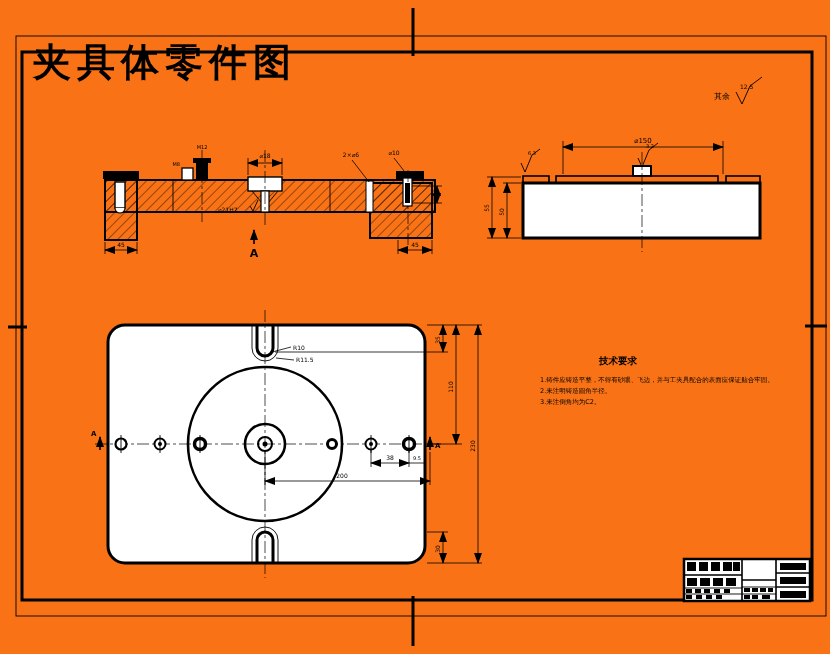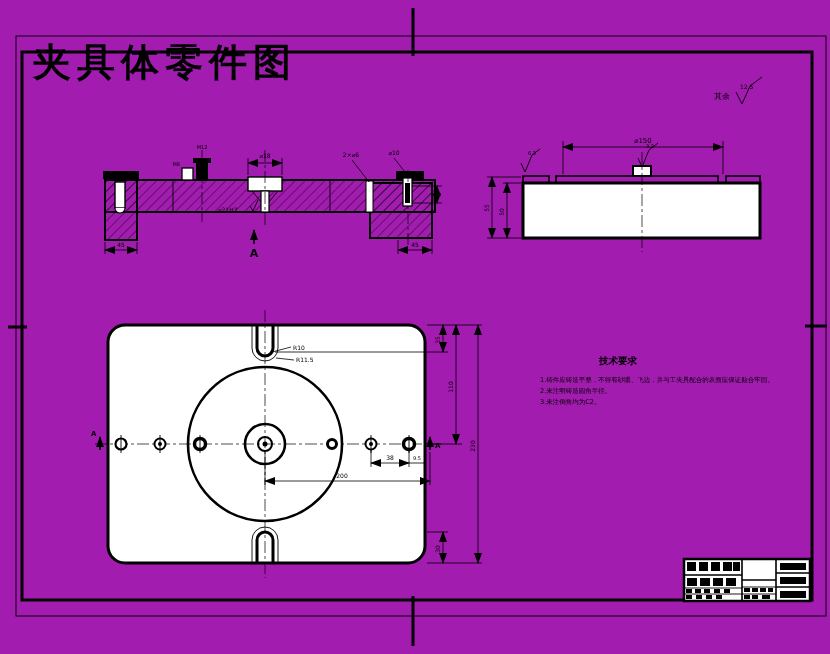--- a/index.html
+++ b/index.html
@@ -1,16 +1,16 @@
 <!DOCTYPE html>
 <html><head>
 <meta charset="utf-8">
 <style>
   html,body{margin:0;padding:0;background:#ffffff;}
-  .sheet{position:relative;width:830px;height:654px;background:#a21caf;overflow:hidden;
+  .sheet{position:relative;width:830px;height:654px;background:#f97316;overflow:hidden;
          font-family:"DejaVu Sans",sans-serif;text-align:center;}
   svg{display:block;}
   svg text{fill:#000;font-family:"DejaVu Sans",sans-serif;}
   .thick{stroke:#000;stroke-width:3;fill:none;}
   .med{stroke:#000;stroke-width:1.6;fill:none;}
   .thin{stroke:#000;stroke-width:0.9;fill:none;}
   .dim{stroke:#000;stroke-width:0.8;fill:none;}
   .cl{stroke:#000;stroke-width:0.7;fill:none;stroke-dasharray:12 3 3 3;}
   .lbl{font-size:6px;}
   .lbl5{font-size:5px;}

